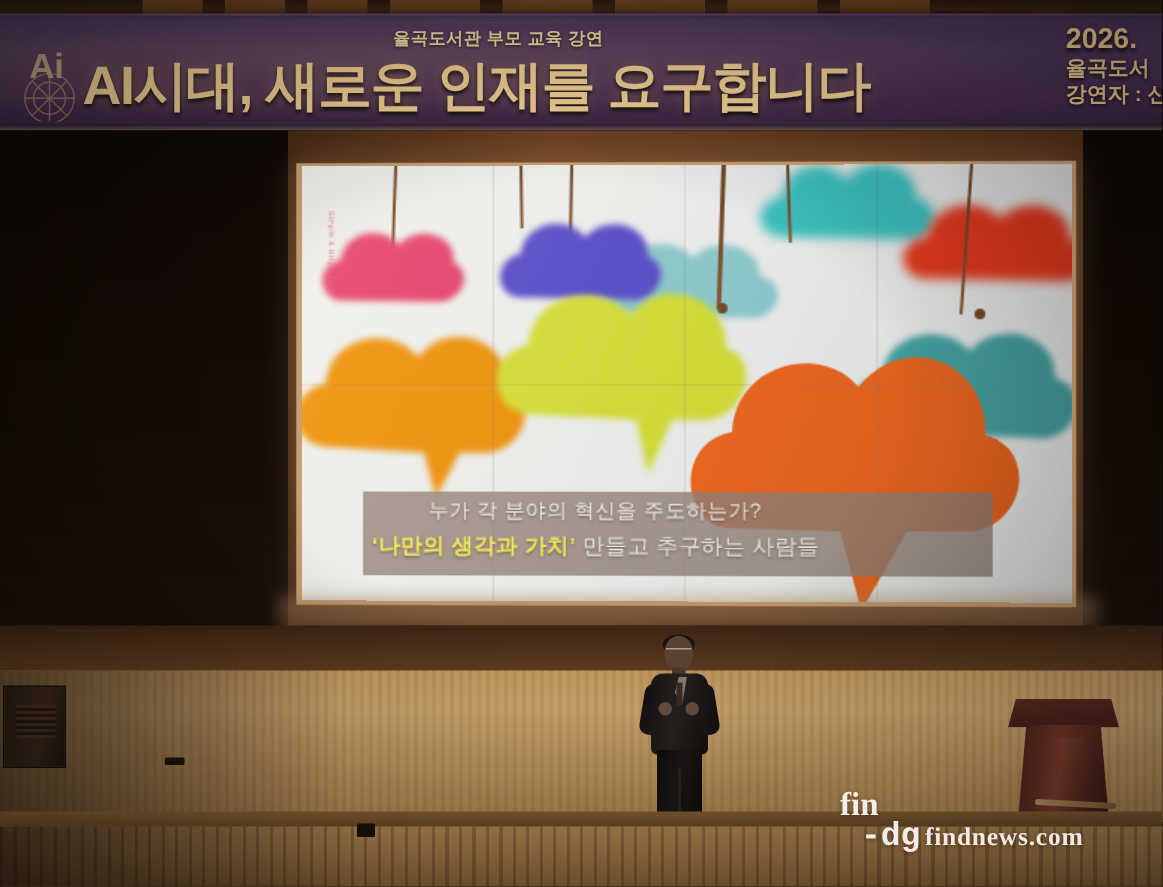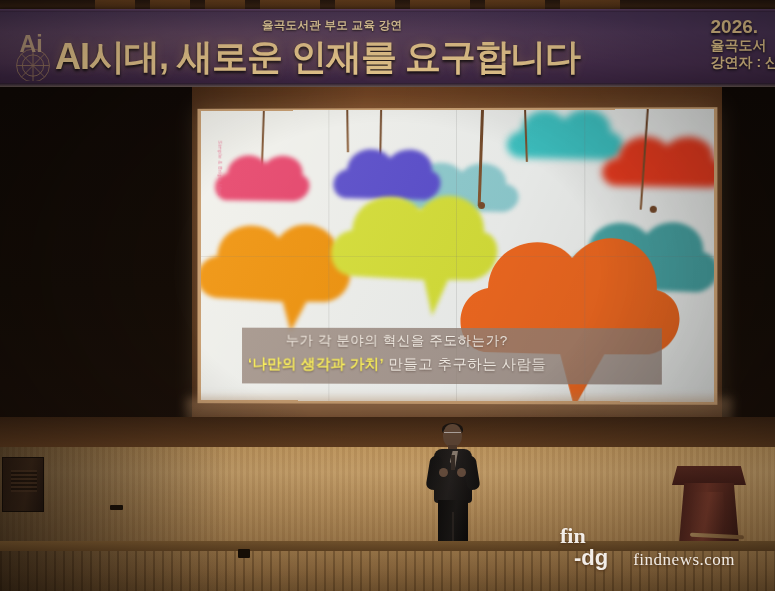--- a/index.html
+++ b/index.html
@@ -318,31 +318,31 @@
   }
   .wm-row1 { position:absolute; left:0; top:0; display:flex; align-items:baseline; }
   .wm-row2 { position:absolute; left:0; top:22px; display:flex; align-items:baseline; }
   .wm-fin {
     font-size:22px; font-weight:bold; color:rgba(255,252,248,.92);
     font-family:"Liberation Serif", serif; letter-spacing:0px;
     text-shadow:0 1px 3px rgba(60,30,10,.6);
   }
   .wm-dg {
     font-size:22px; font-weight:bold; color:rgba(255,252,248,.92);
-    font-family:Liberation Sans, sans-serif; margin-left:14px;
+    font-family:Liberation Mono, monospace; margin-left:14px;
     text-shadow:0 1px 3px rgba(60,30,10,.6);
   }
   .wm-kr {
     font-size:21px; font-weight:bold; color:rgba(255,252,248,.93);
     margin-left:9px; letter-spacing:.5px;
     text-shadow:0 1px 3px rgba(60,30,10,.6);
   }
   .wm-url {
-    font-size:17px; font-weight:normal; color:rgba(255,252,248,.90);
-    font-family:"Liberation Serif", serif; margin-left:25px; letter-spacing:.5px;
+    font-size:17px; font-weight:bold; color:rgba(255,252,248,.90);
+    font-family:"Liberation Serif", serif; margin-left:3px; letter-spacing:.5px;
     text-shadow:0 1px 3px rgba(60,30,10,.6);
     text-align:center;
   }
 </style>
 </head>
 <body>
 
 <div id="scene">
 
   <div class="ceiling"></div>

